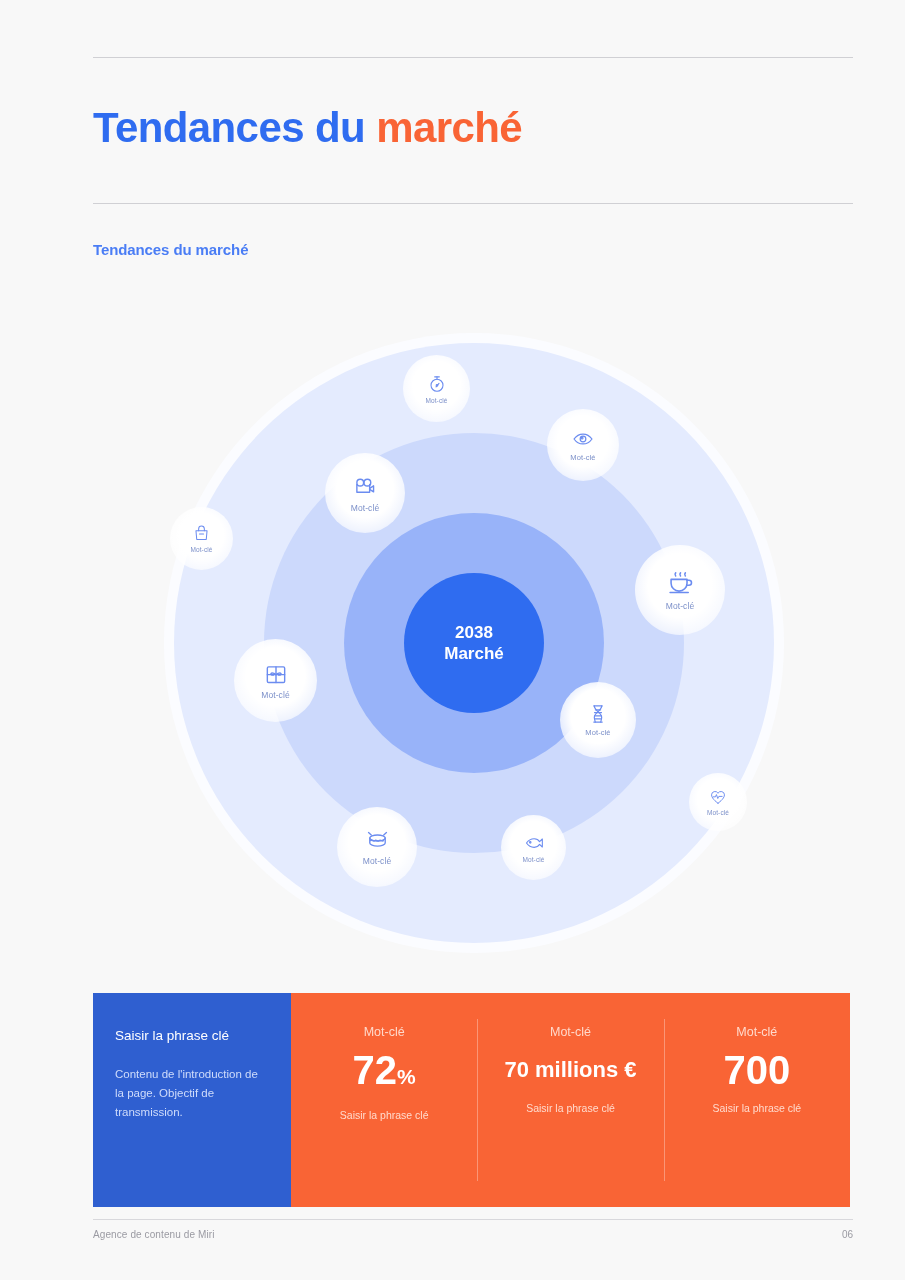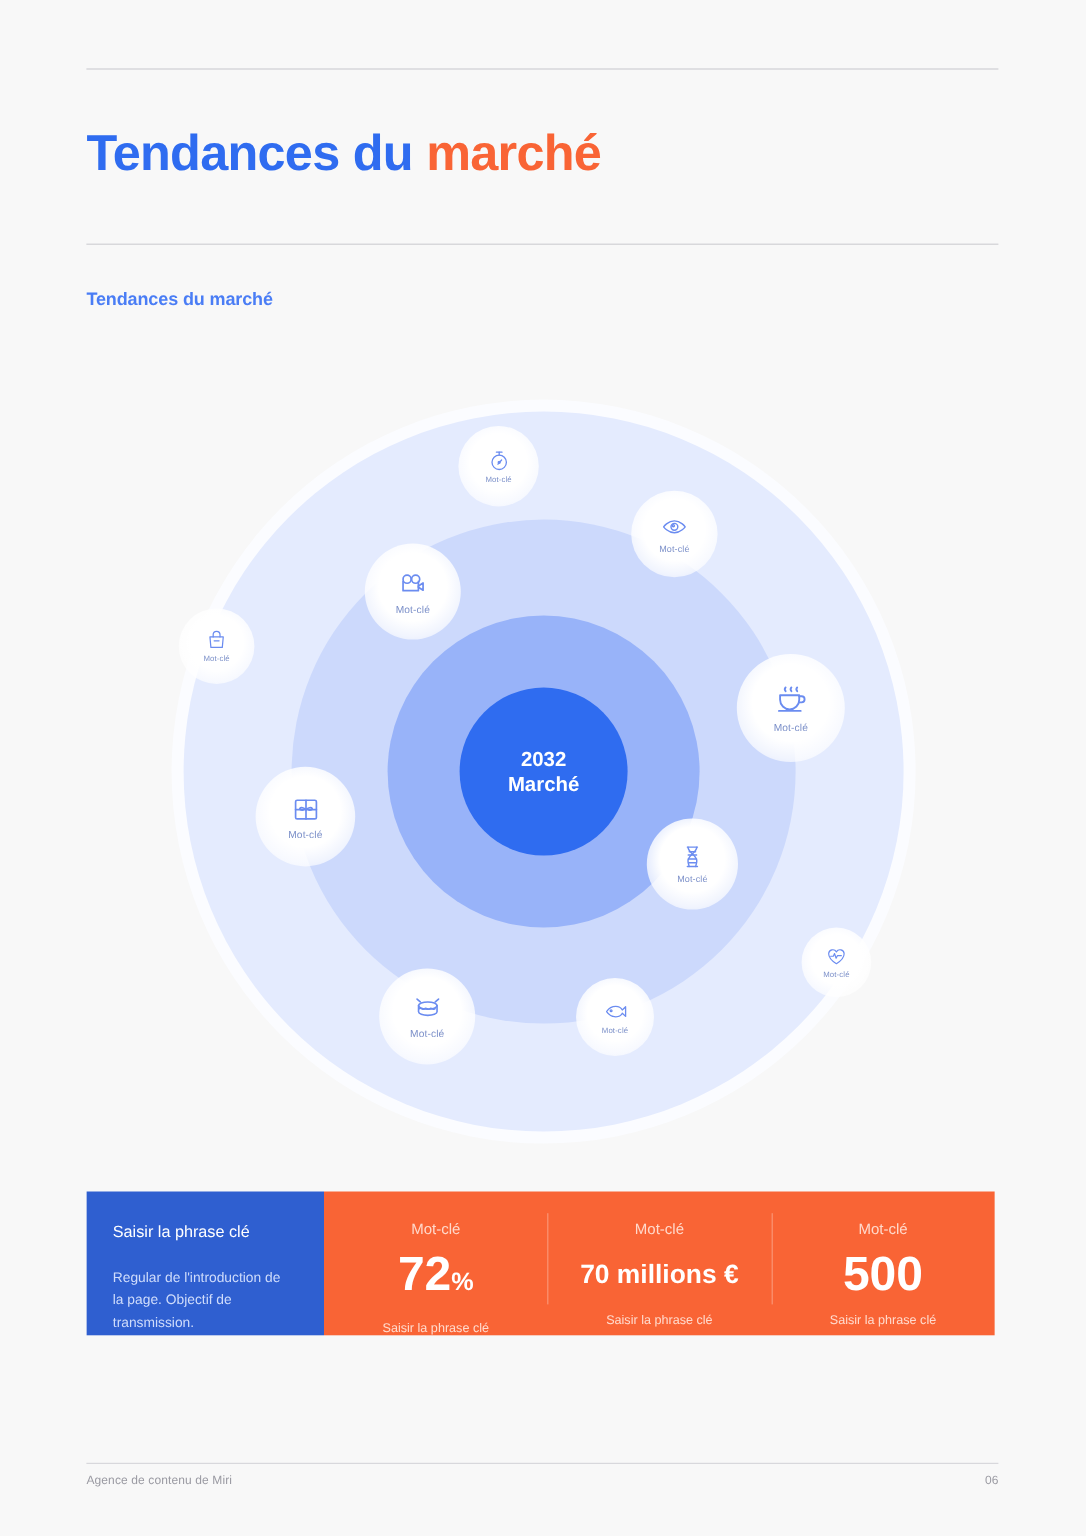--- a/index.html
+++ b/index.html
@@ -4,21 +4,21 @@
 <style>
   html,body{margin:0;padding:0;}
   body{
     width:905px;height:1280px;
     background:#f8f8f8;
     font-family:"Liberation Sans","DejaVu Sans",sans-serif;
     -webkit-font-smoothing:antialiased;
     overflow:hidden;
     position:relative;
   }
-  .page{position:absolute;inset:0;background:#f8f8f8;}
+  .page{position:absolute;inset:0;background:#f8f8f8;margin-left:21px;}
 
   
   .rule{position:absolute;left:72px;width:760px;height:1px;background:#d0d0d4;}
   .rule-top{top:57px;}
   .rule-mid{top:203px;}
   .rule-foot{top:1219px;background:#d8d8dc;}
 
   .title{
     position:absolute;left:72px;top:74px;
     font-size:42px;font-weight:700;letter-spacing:-.6px;
@@ -77,22 +77,22 @@
   }
   .bubble svg{display:block;}
   .bubble .bl{
     font-size:7.5px;color:#7c90c9;letter-spacing:.1px;white-space:nowrap;
   }
   .bubble.sm .bl{font-size:6.5px;}
   .bubble.lg .bl{font-size:8.5px;}
 
   
   .stats{
-    position:absolute;left:72px;top:993px;width:757px;height:120px;
-    display:flex;overflow:hidden;align-items:flex-end;
+    position:absolute;left:72px;top:993px;width:757px;height:214px;
+    display:flex;overflow:hidden;
   }
   .stat-blue{
     width:198px;background:#2f5fd0;color:#fff;
     padding:34px 26px 0 22px;box-sizing:border-box;
   }
   .stat-blue .sb-title{font-size:13.5px;font-weight:400;line-height:18px;}
   .stat-blue .sb-desc{
     margin-top:20px;font-size:11.5px;line-height:19px;color:#cfdcfb;
   }
   .stat-orange{
@@ -142,21 +142,21 @@
 
   <div class="intro-label">Tendances du marché</div>
 
   <div class="diagram">
 
     <div class="ring ring-outer"></div>
     <div class="ring ring-mid"></div>
     <div class="ring ring-inner"></div>
 
     <div class="core">
-      <div class="core-year">2032</div>
+      <div class="core-year">2038</div>
       <div class="core-name">Marché</div>
     </div>
 
     <div class="bubble sm" style="left:239px;top:22px;width:67px;height:67px;">
       <span>
         <svg width="20" height="20" viewBox="0 0 24 24" fill="none" stroke="#6b8cf0" stroke-width="1.3" stroke-linecap="round" stroke-linejoin="round">
           <circle cx="12" cy="13.5" r="7.2"></circle>
             <path d="M9.2 3.4h5.6"></path>
             <path d="M12 3.4v2.9"></path>
             <path d="M14.4 11.2l-3.6 4.2"></path>
@@ -266,40 +266,40 @@
       </span>
       <span class="bl">Mot-clé</span>
     </div>
 
   </div>
 
   <div class="stats">
 
     <div class="stat-blue">
       <div class="sb-title">Saisir la phrase clé</div>
-      <div class="sb-desc">Regular de l'introduction de la page. Objectif de transmission.</div>
+      <div class="sb-desc">Contenu de l'introduction de la page. Objectif de transmission.</div>
     </div>
 
     <div class="stat-orange">
 
       <div class="stat-cell">
         <div class="sc-kw">Mot-clé</div>
         <div class="sc-val big"><span>72</span><span class="unit">%</span></div>
         <div class="sc-sub">Saisir la phrase clé</div>
       </div>
 
       <div class="stat-cell">
         <div class="sc-kw">Mot-clé</div>
         <div class="sc-val mid"><span>70 millions €</span></div>
         <div class="sc-sub">Saisir la phrase clé</div>
       </div>
 
       <div class="stat-cell">
         <div class="sc-kw">Mot-clé</div>
-        <div class="sc-val big"><span>500</span></div>
+        <div class="sc-val big"><span>700</span></div>
         <div class="sc-sub">Saisir la phrase clé</div>
       </div>
 
     </div>
   </div>
 
   <div class="rule rule-foot"></div>
   <div class="foot-left">Agence de contenu de Miri</div>
   <div class="foot-right">06</div>
 

